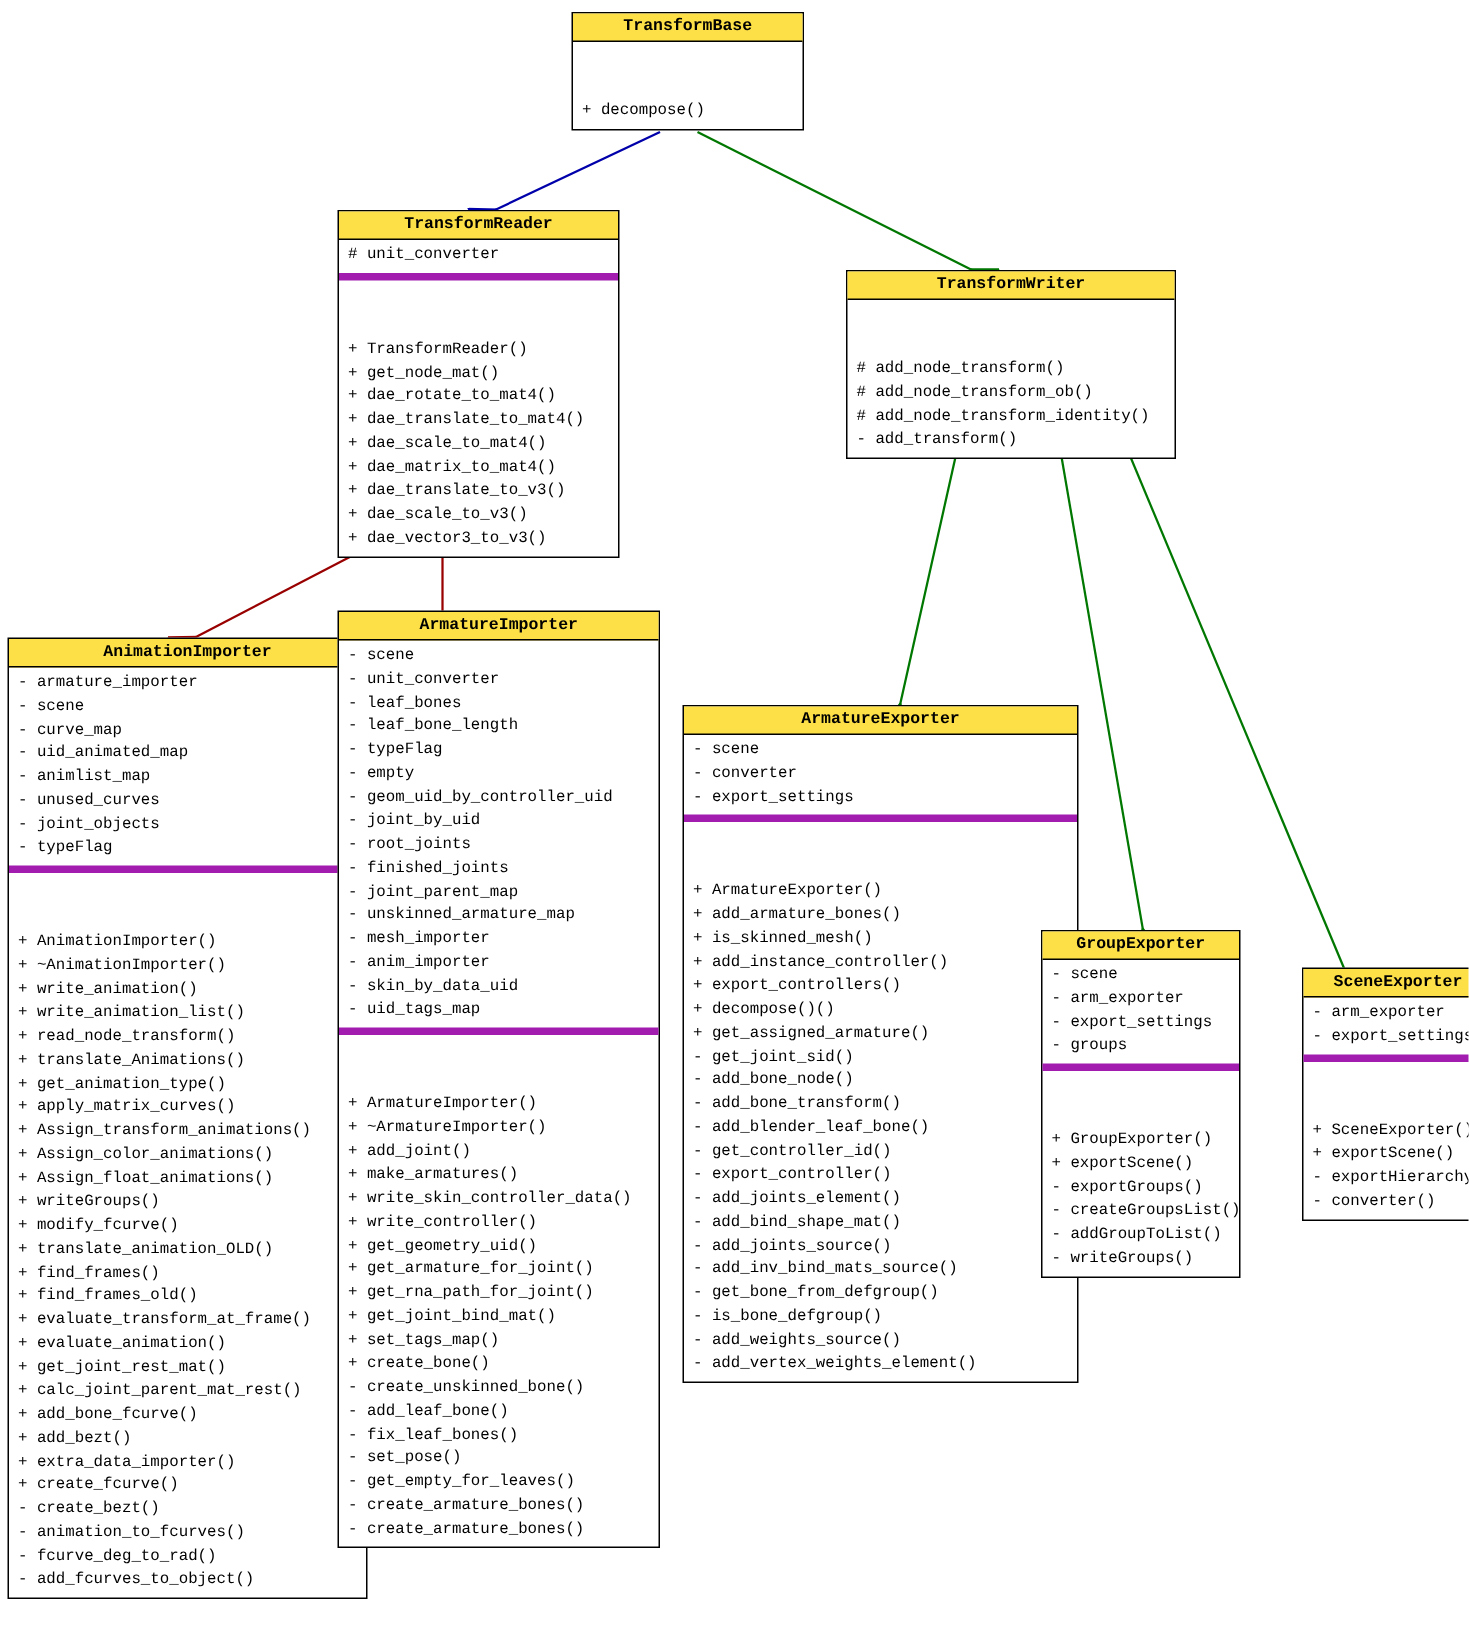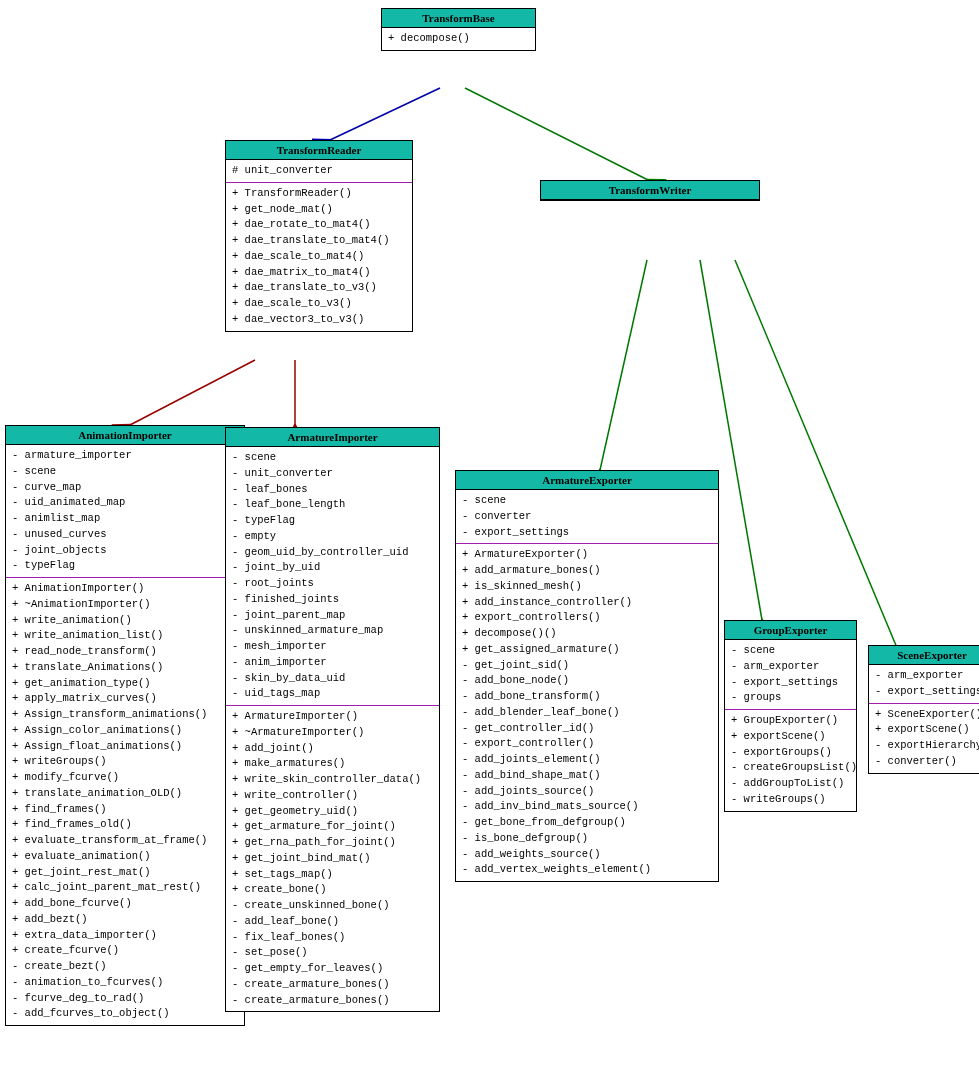--- a/index.html
+++ b/index.html
@@ -16,36 +16,36 @@
       position: relative;
       width: 979px;
       height: 1091px;
     }
     .uml-box {
       position: absolute;
       border: 1px solid #000;
       background: #fff;
     }
     .uml-box .header {
-      background: #14b8a6;
+      background: #fde047;
       border-bottom: 1px solid #000;
       padding: 3px 6px;
       text-align: center;
       font-weight: bold;
       font-size: 11px;
-      font-family: Liberation Serif, serif;
     }
     .uml-box .section {
-      border-bottom: 1px solid #a21caf;
+      border-bottom: 5px solid #a21caf;
       padding: 3px 6px;
       font-size: 10.5px;
       line-height: 1.5;
     }
     .uml-box .section:last-child {
       border-bottom: none;
+      margin-top: 36px;
     }
     .uml-box .section p {
       white-space: nowrap;
     }
     svg.arrows {
       position: absolute;
       top: 0; left: 0;
       width: 979px;
       height: 1091px;
       pointer-events: none;
@@ -113,22 +113,28 @@
       <p>+ dae_rotate_to_mat4()</p>
       <p>+ dae_translate_to_mat4()</p>
       <p>+ dae_scale_to_mat4()</p>
       <p>+ dae_matrix_to_mat4()</p>
       <p>+ dae_translate_to_v3()</p>
       <p>+ dae_scale_to_v3()</p>
       <p>+ dae_vector3_to_v3()</p>
     </div>
   </div>
 
-  <div class="uml-box" style="left:540px; top:180px; width:220px;">
+  <div class="uml-box" style="left:564px; top:180px; width:220px;">
     <div class="header">TransformWriter</div>
+    <div class="section">
+      <p># add_node_transform()</p>
+      <p># add_node_transform_ob()</p>
+      <p># add_node_transform_identity()</p>
+      <p>- add_transform()</p>
+    </div>
   </div>
 
   <div class="uml-box" style="left:5px; top:425px; width:240px;">
     <div class="header">AnimationImporter</div>
     <div class="section">
       <p>- armature_importer</p>
       <p>- scene</p>
       <p>- curve_map</p>
       <p>- uid_animated_map</p>
       <p>- animlist_map</p>
@@ -161,21 +167,21 @@
       <p>+ add_bezt()</p>
       <p>+ extra_data_importer()</p>
       <p>+ create_fcurve()</p>
       <p>- create_bezt()</p>
       <p>- animation_to_fcurves()</p>
       <p>- fcurve_deg_to_rad()</p>
       <p>- add_fcurves_to_object()</p>
     </div>
   </div>
 
-  <div class="uml-box" style="left:225px; top:427px; width:215px;">
+  <div class="uml-box" style="left:225px; top:407px; width:215px;">
     <div class="header">ArmatureImporter</div>
     <div class="section">
       <p>- scene</p>
       <p>- unit_converter</p>
       <p>- leaf_bones</p>
       <p>- leaf_bone_length</p>
       <p>- typeFlag</p>
       <p>- empty</p>
       <p>- geom_uid_by_controller_uid</p>
       <p>- joint_by_uid</p>
@@ -236,21 +242,21 @@
       <p>- add_bind_shape_mat()</p>
       <p>- add_joints_source()</p>
       <p>- add_inv_bind_mats_source()</p>
       <p>- get_bone_from_defgroup()</p>
       <p>- is_bone_defgroup()</p>
       <p>- add_weights_source()</p>
       <p>- add_vertex_weights_element()</p>
     </div>
   </div>
 
-  <div class="uml-box" style="left:724px; top:620px; width:133px;">
+  <div class="uml-box" style="left:694px; top:620px; width:133px;">
     <div class="header">GroupExporter</div>
     <div class="section">
       <p>- scene</p>
       <p>- arm_exporter</p>
       <p>- export_settings</p>
       <p>- groups</p>
     </div>
     <div class="section">
       <p>+ GroupExporter()</p>
       <p>+ exportScene()</p>

